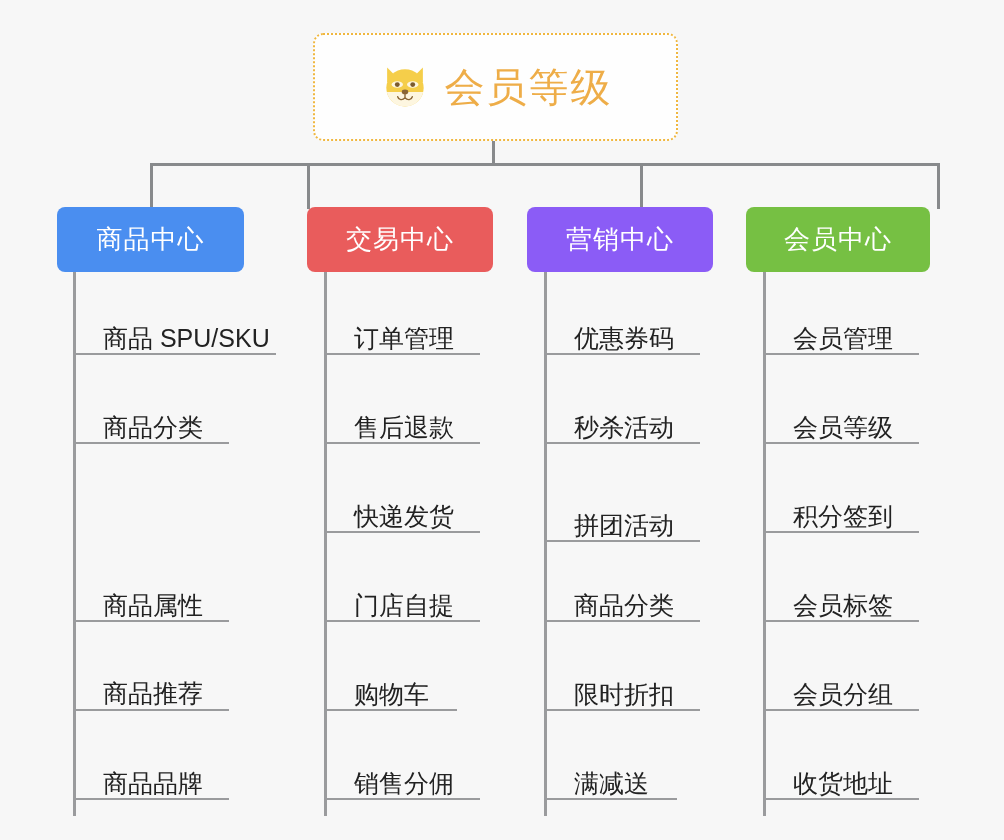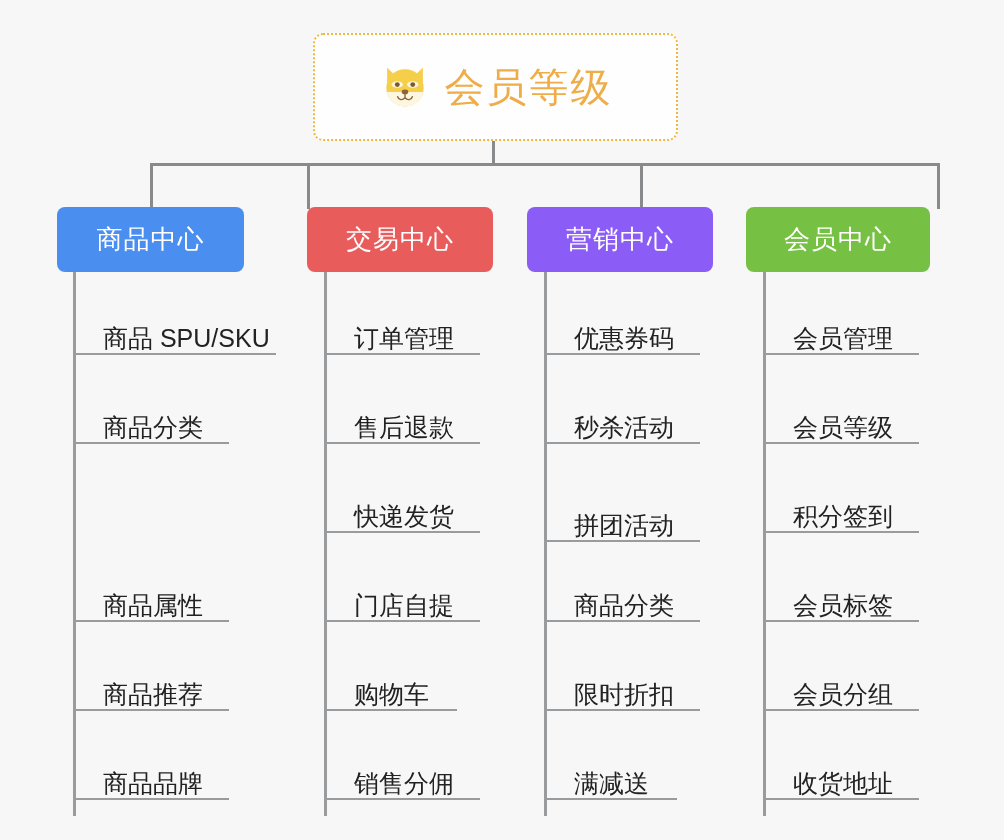--- a/index.html
+++ b/index.html
@@ -140,21 +140,21 @@
   <div class="spine" style="left:73px; top:272px; height:544px;"></div>
   <div class="leaf" style="left:73px; top:311px; width:203px;">
     <span class="leaf-label">商品 SPU/SKU</span>
   </div>
   <div class="leaf" style="left:73px; top:400px; width:156px;">
     <span class="leaf-label">商品分类</span>
   </div>
   <div class="leaf" style="left:73px; top:578px; width:156px;">
     <span class="leaf-label">商品属性</span>
   </div>
-  <div class="leaf" style="left:73px; top:667px; width:156px;">
+  <div class="leaf" style="left:73px; top:667px; width:156px;font-family:Liberation Serif, serif;">
     <span class="leaf-label">商品推荐</span>
   </div>
   <div class="leaf" style="left:73px; top:756px; width:156px;">
     <span class="leaf-label">商品品牌</span>
   </div>
 
   <div class="branch-card" style="left:307px; top:207px; width:186px; background:#e95c5c;">
     <span>交易中心</span>
   </div>
   <div class="spine" style="left:324px; top:272px; height:544px;"></div>

